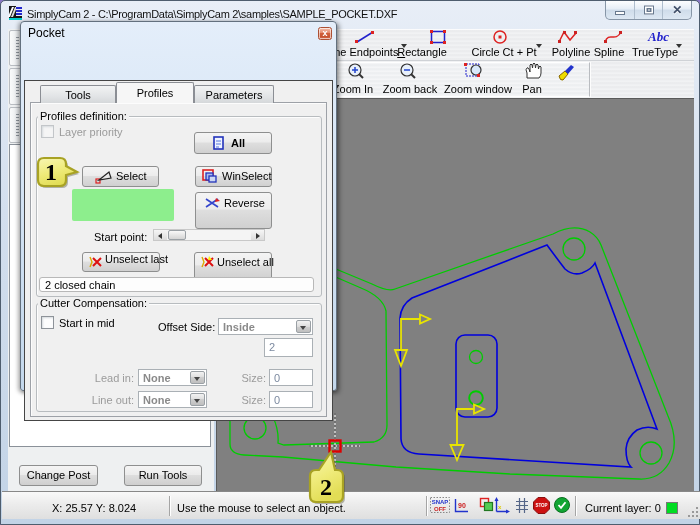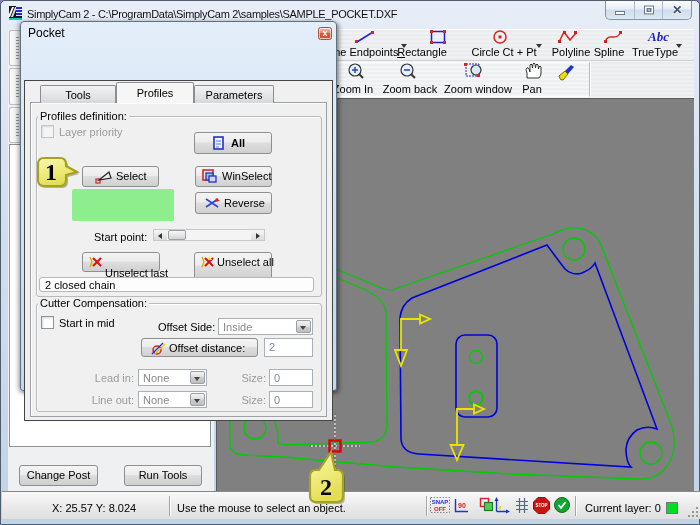--- a/index.html
+++ b/index.html
@@ -83,21 +83,21 @@
 .glabel { position:absolute; background:#f0f0f0; padding:0 2px; font-size:11px; color:#000; }
 
 
 .btn { position:absolute; white-space:nowrap; background:linear-gradient(180deg,#f4f4f4 0%,#ececec 45%,#dedede 50%,#d0d0d0 100%); border:1px solid #8e8f8f; border-radius:3px; font-size:11px; color:#000; text-align:center; }
 
 
 .cb { position:absolute; width:13px; height:13px; background:#fdfdfd; border:1px solid #8e9399; box-shadow:inset 1px 1px 2px #d5dadd; }
 .cb.dis { border-color:#c3c6c9; background:#f5f5f5; }
 
 
-.combo { position:absolute; background:#fff; border:1px solid #aab0b5; }
+.combo { position:absolute; background:#fff; border:1px solid #aab0b5;font-weight:bold; }
 .combo .ctext { position:absolute; left:4px; top:2px; color:#8a8a8a; font-size:11px; }
 .combo .cbtn { position:absolute; right:1px; top:1px; bottom:1px; width:15px; background:linear-gradient(180deg,#f2f2f2,#ddd 50%,#cecece 50%,#bfbfbf); border:1px solid #9aa0a5; border-radius:2px; }
 .combo .cbtn:after { content:""; position:absolute; left:3px; top:5px; width:0; height:0; border-left:3.5px solid transparent; border-right:3.5px solid transparent; border-top:4px solid #444; }
 
 
 .edit { position:absolute; background:#fff; border:1px solid #aab0b5; font-size:11px; color:#7c8aa0; padding:2px 0 0 4px; }
 
 .lbl { position:absolute; font-size:11px; color:#000; white-space:nowrap; }
 .lbl.dis { color:#9b9b9b; }
 </style>
@@ -325,21 +325,21 @@
     <div class="btn" style="left:170px;top:85px;width:77px;height:21px;z-index:5;">
       <svg width="18" height="16" style="position:absolute;left:6px;top:2px;">
         <rect x="1" y="1" width="10" height="10" fill="none" stroke="#dd2222" stroke-width="1.6"></rect>
         <rect x="4" y="4" width="7" height="7" fill="#aabbee" stroke="#2233bb" stroke-width="1.3"></rect>
         <rect x="7" y="7" width="7" height="6" fill="#ccd8f4" stroke="#2233bb" stroke-width="1.3"></rect>
       </svg>
       <span style="position:absolute;left:26px;top:3px;">WinSelect</span>
     </div>
 
     <div id="greenhl" style="position:absolute;left:47px;top:108px;width:102px;height:32px;background:#8dee8d;border-radius:2px;z-index:5;"></div>
-    <div class="btn" style="left:170px;top:111px;width:77px;height:22px;z-index:5;">
+    <div class="btn" style="left:170px;top:111px;width:77px;height:37px;z-index:5;">
       <svg width="20" height="16" style="position:absolute;left:8px;top:3px;">
         <path d="M 2 3 L 14 11 M 14 3 L 2 11" stroke="#3344cc" stroke-width="1.6" fill="none"></path>
         <path d="M 12 2 l 4 3 l -5 1 z" fill="#dd2222"></path>
       </svg>
       <span style="position:absolute;left:28px;top:4px;">Reverse</span>
     </div>
 
     <div class="lbl" style="left:69px;top:150px;z-index:5;">Start point:</div>
     <div id="sbar" style="position:absolute;left:128px;top:148px;width:112px;height:12px;background:#f4f4f4;border:1px solid #c8c8c8;z-index:5;">
       <div style="position:absolute;left:0;top:0;width:13px;height:10px;background:linear-gradient(180deg,#f6f6f6,#dcdcdc);"></div>
@@ -347,21 +347,21 @@
       <div style="position:absolute;right:0;top:0;width:13px;height:10px;background:linear-gradient(180deg,#f6f6f6,#dcdcdc);"></div>
       <div style="position:absolute;right:4px;top:2.5px;width:0;height:0;border-top:3px solid transparent;border-bottom:3px solid transparent;border-left:4px solid #333;"></div>
       <div style="position:absolute;left:14px;top:0;width:18px;height:10px;background:linear-gradient(180deg,#f8f8f8,#d4d4d4);border:1px solid #9aa0a5;border-radius:2px;"></div>
     </div>
 
     <div class="btn" style="left:57px;top:171px;width:78px;height:20px;z-index:5;">
       <svg width="16" height="14" style="position:absolute;left:5px;top:2px;">
         <path d="M 2 2 l 2 5 l -2 5" stroke="#ddaa00" stroke-width="1.4" fill="none"></path>
         <path d="M 5 3 L 13 11 M 13 3 L 5 11" stroke="#dd1111" stroke-width="2" fill="none"></path>
       </svg>
-      <span style="position:absolute;left:22px;top:14px;">Unselect last</span>
+      <span style="position:absolute;left:22px;top:0;">Unselect last</span>
     </div>
     <div class="btn" style="left:169px;top:171px;width:78px;height:28px;z-index:5;">
       <svg width="16" height="14" style="position:absolute;left:5px;top:2px;">
         <path d="M 2 2 l 2 5 l -2 5" stroke="#ddaa00" stroke-width="1.4" fill="none"></path>
         <path d="M 5 3 L 13 11 M 13 3 L 5 11" stroke="#dd1111" stroke-width="2" fill="none"></path>
         <path d="M 9 1 l 3 4 l -4 0 z" fill="#ffee00"></path>
       </svg>
       <span style="position:absolute;left:22px;top:3px;">Unselect all</span>
     </div>
 
@@ -370,28 +370,20 @@
     </div>
 
     <div class="group" style="left:11px;top:222px;width:286px;height:109px;z-index:4;"></div>
     <div class="glabel" style="left:13px;top:216px;z-index:5;">Cutter Compensation:</div>
     <div class="cb" style="left:16px;top:235px;z-index:5;"></div>
     <div class="lbl" style="left:34px;top:236px;z-index:5;">Start in mid</div>
     <div class="lbl" style="left:133px;top:240px;z-index:5;">Offset Side:</div>
     <div class="combo" style="left:193px;top:237px;width:95px;height:17px;z-index:5;">
       <span class="ctext">Inside</span>
         <span class="cbtn"></span>
-    </div>
-    <div class="btn" style="left:116px;top:257px;width:117px;height:19px;z-index:5;">
-      <svg width="18" height="15" style="position:absolute;left:8px;top:2px;">
-        <circle cx="7" cy="9" r="4" fill="none" stroke="#dd2222" stroke-width="1.5"></circle>
-        <path d="M 2 13 L 13 2" stroke="#2233cc" stroke-width="1.3"></path>
-        <path d="M 5 13 L 15 3" stroke="#ddcc00" stroke-width="1.3"></path>
-      </svg>
-      <span style="position:absolute;left:27px;top:3px;">Offset distance:</span>
     </div>
     <div class="edit" style="left:239px;top:257px;width:49px;height:19px;z-index:5;">2</div>
     <div class="lbl dis" style="left:55px;top:291px;width:54px;text-align:right;z-index:5;">Lead in:</div>
     <div class="combo" style="left:113px;top:288px;width:69px;height:17px;z-index:5;">
       <span class="ctext">None</span>
         <span class="cbtn"></span>
     </div>
     <div class="lbl dis" style="left:213px;top:291px;width:28px;text-align:right;z-index:5;">Size:</div>
     <div class="edit" style="left:244px;top:288px;width:44px;height:17px;z-index:5;">0</div>
     <div class="lbl dis" style="left:47px;top:313px;width:62px;text-align:right;z-index:5;">Line out:</div>

